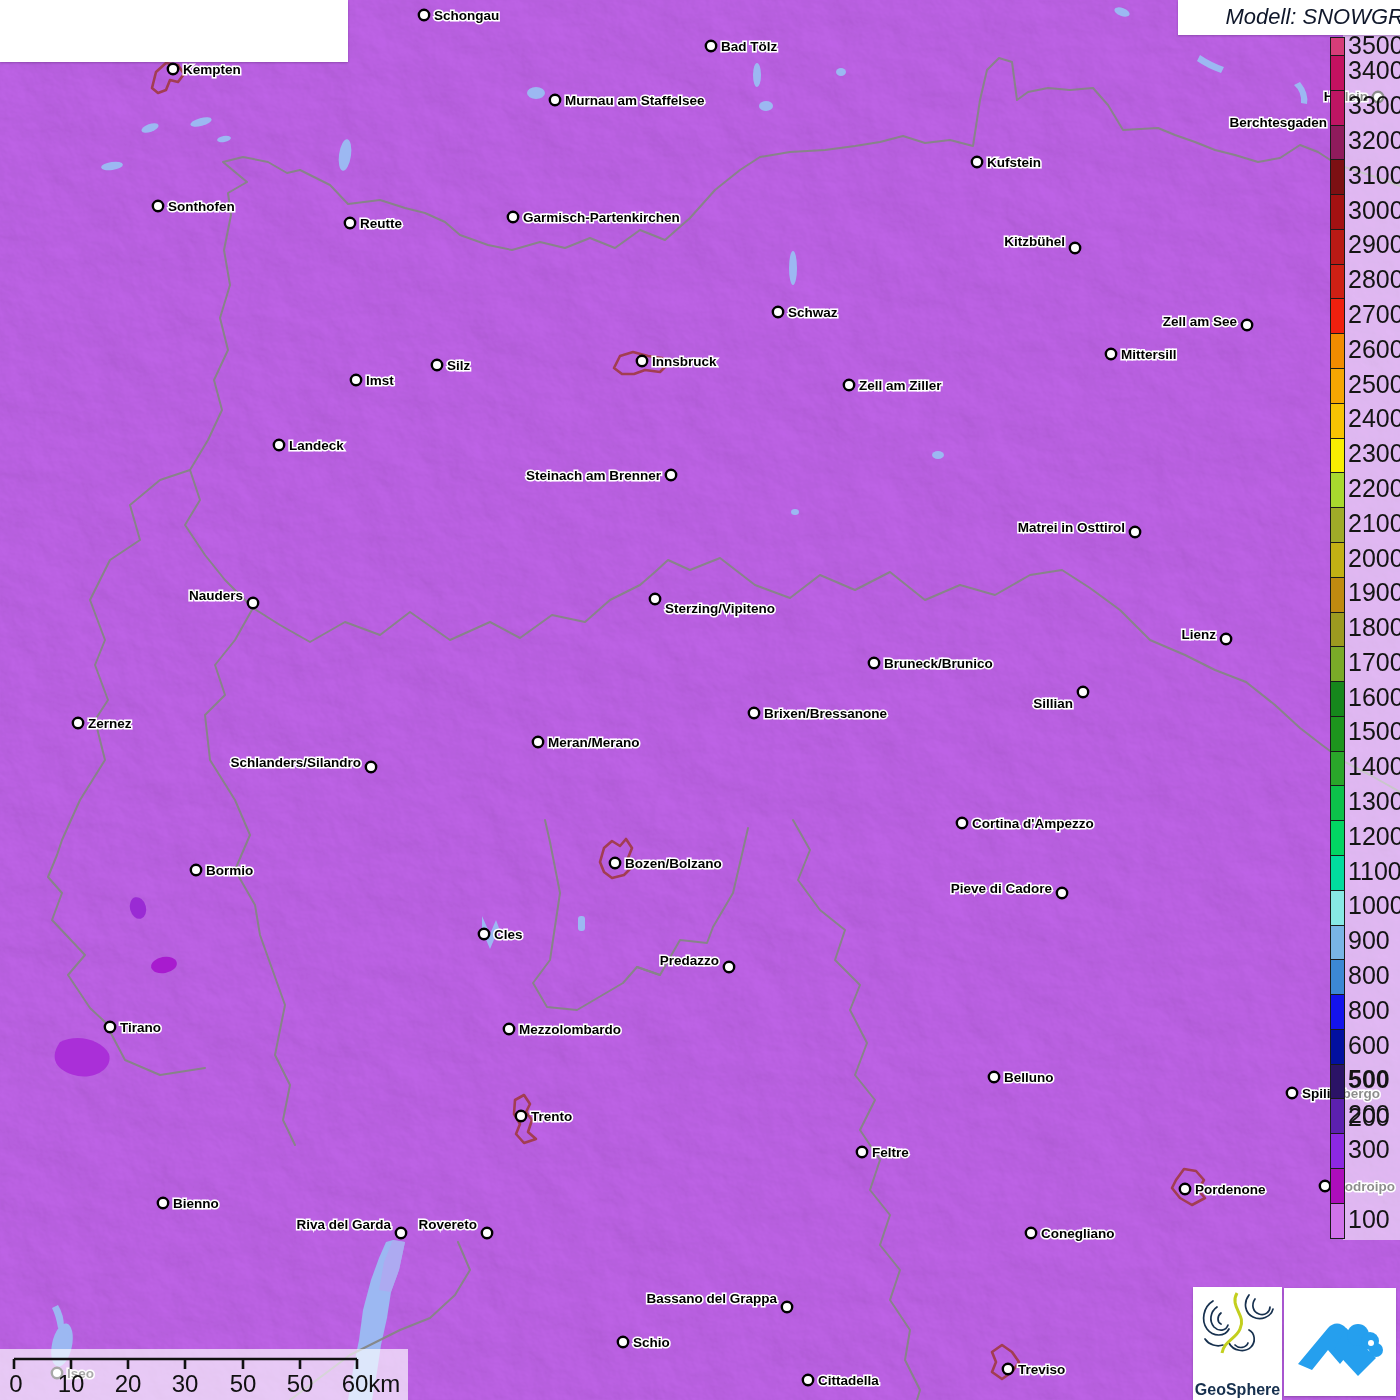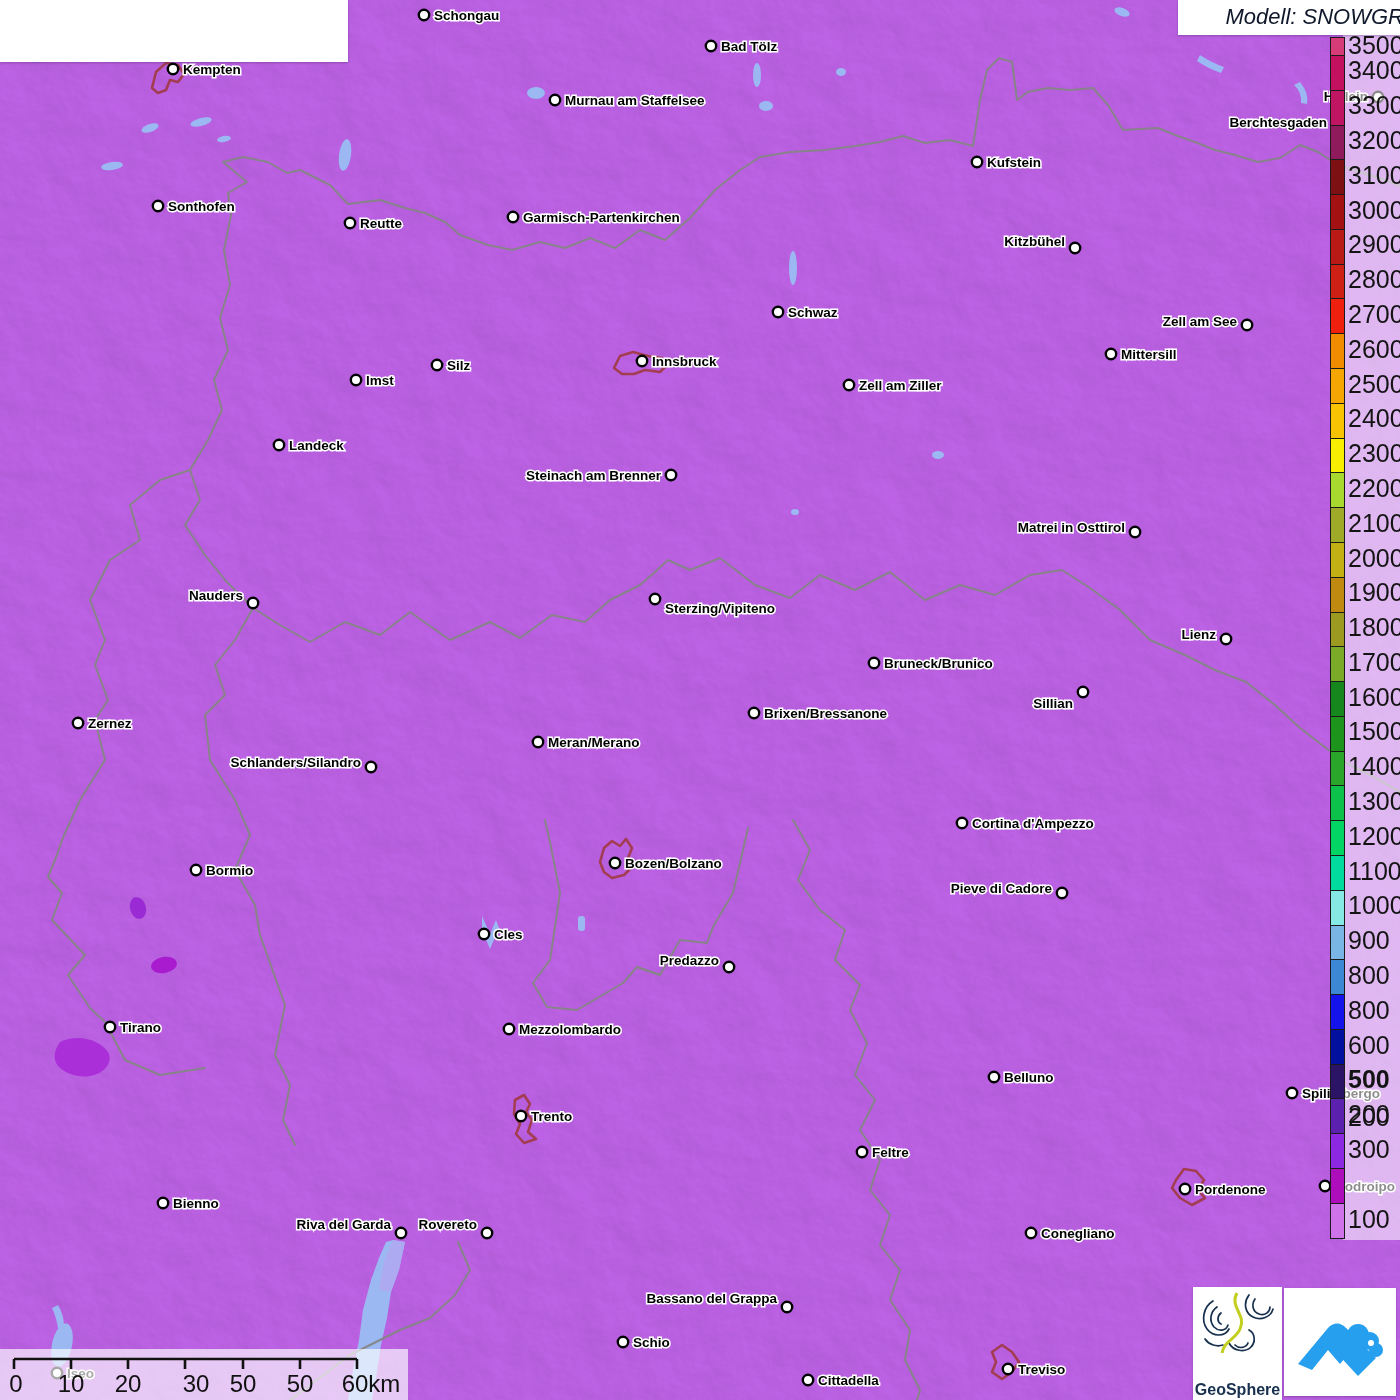--- a/index.html
+++ b/index.html
@@ -312,21 +312,21 @@
   <div id="modelbox" class="whitebox">Modell: SNOWGRID</div>
 
   <div id="scalebox">
     <svg width="408" height="51">
       <path d="M14,10 H357 M14,10 V20 M71,10 V20 M128,10 V20 M185,10 V20 M243,10 V20 M300,10 V20 M357,10 V20" stroke="#111" stroke-width="2.6" fill="none"></path>
     </svg>
   </div>
   <span class="scale-num" style="left:16px">0</span>
   <span class="scale-num" style="left:71px">10</span>
   <span class="scale-num" style="left:128px">20</span>
-  <span class="scale-num" style="left:196px">30</span>
+  <span class="scale-num" style="left:185px">30</span>
   <span class="scale-num" style="left:243px">50</span>
   <span class="scale-num" style="left:300px">50</span>
   <span class="scale-num" style="left:371px">60km</span>
 
   <div id="logo-geo" class="whitebox">
     <svg width="89" height="74" viewBox="0 0 89 74">
       <g fill="none" stroke="#16304e" stroke-width="1.7" stroke-linecap="round">
         <path d="M20,14 C10,20 8,34 14,42 C20,50 32,50 36,42"></path>
         <path d="M24,20 C17,25 16,34 21,40 C26,45 33,44 35,38"></path>
         <path d="M28,26 C24,29 24,35 28,37"></path>

